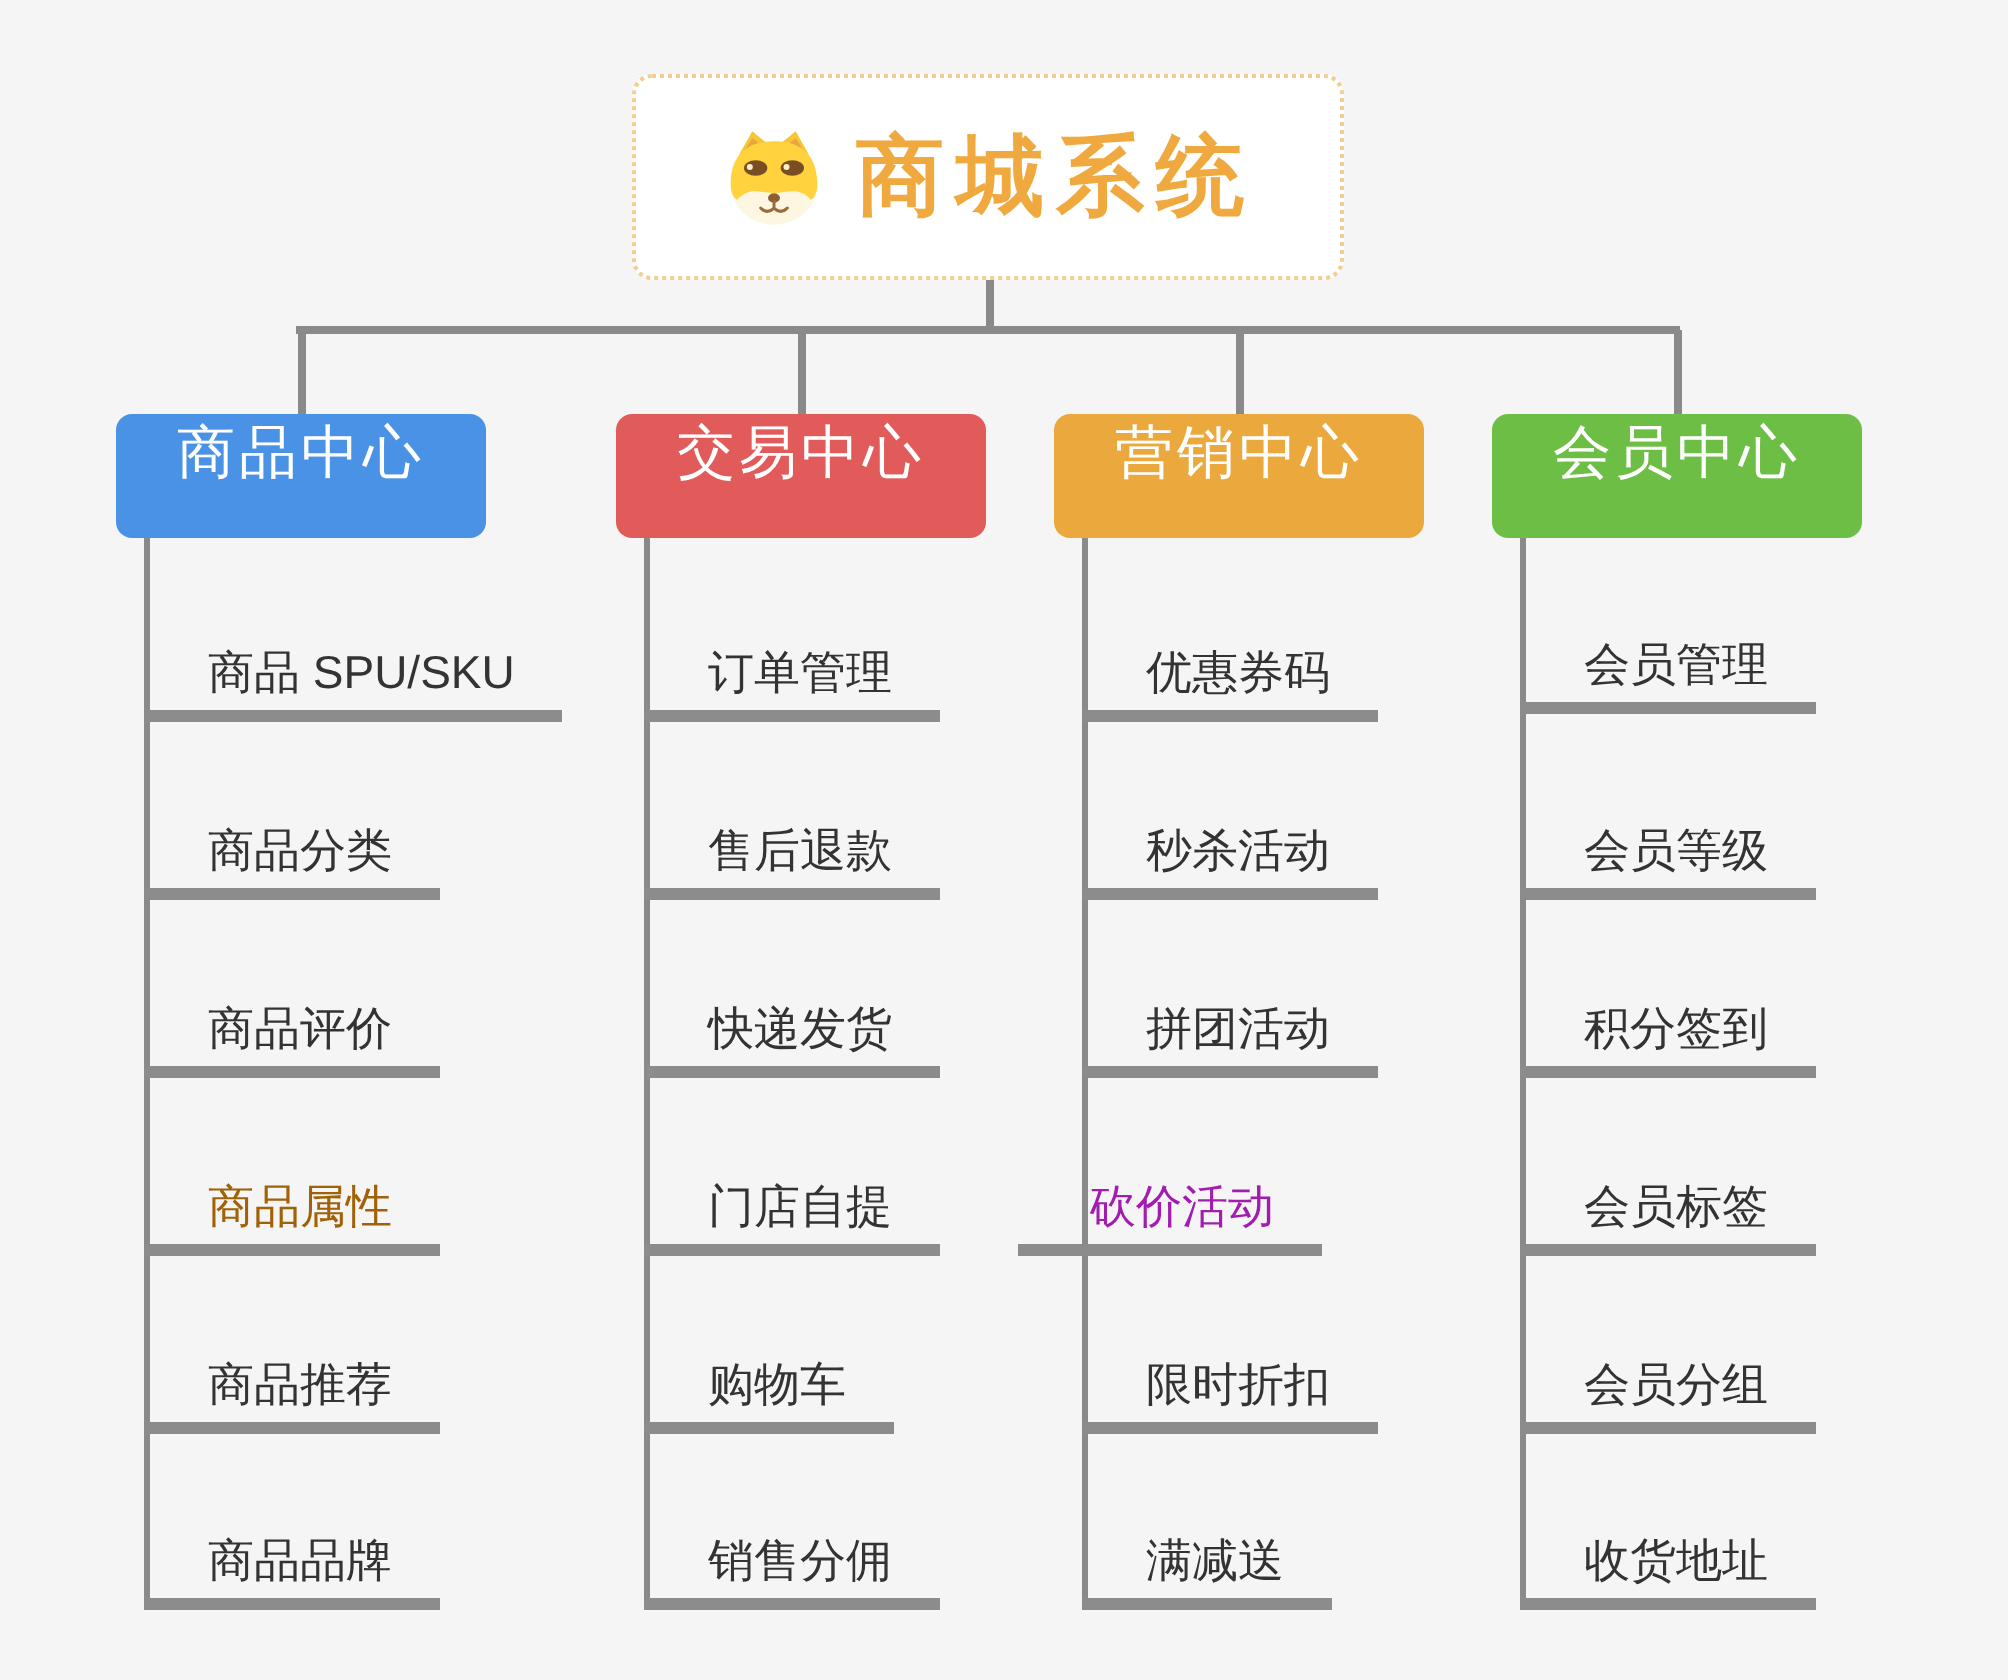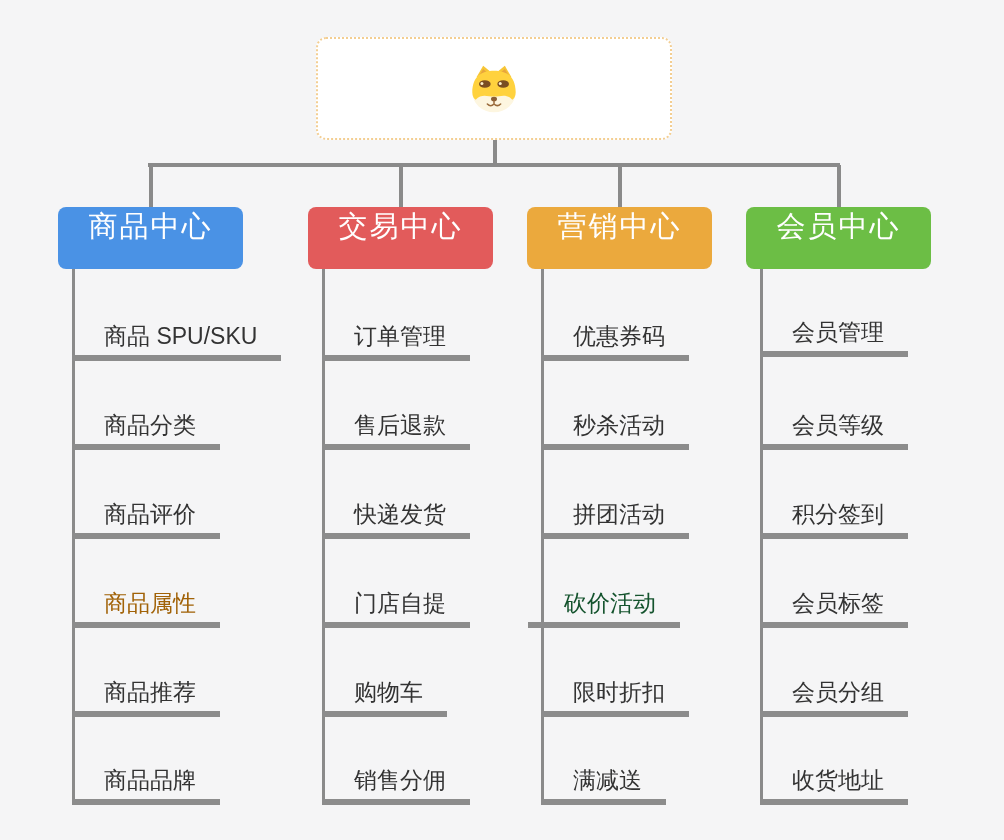--- a/index.html
+++ b/index.html
@@ -34,20 +34,21 @@
                  C58,39 56,42 54,43 C47,35 40,39 32,39
                  C24,39 17,35 10,43 C8,42 6,39 6,34 Z" fill="#FFD23E"></path>
         <ellipse cx="21" cy="24" rx="7" ry="4.6" fill="#7A4E22"></ellipse>
         <ellipse cx="43" cy="24" rx="7" ry="4.6" fill="#7A4E22"></ellipse>
         <circle cx="17.5" cy="23.4" r="1.8" fill="#FDF0C8"></circle>
         <circle cx="39.5" cy="23.4" r="1.8" fill="#FDF0C8"></circle>
         <ellipse cx="32" cy="42" rx="3.6" ry="2.8" fill="#8B5E34"></ellipse>
         <path d="M32,44 v3 M24,48 q4,4 8,0 q4,4 8,0" stroke="#9A6A3A" stroke-width="1.8" fill="none" stroke-linecap="round"></path>
       </svg>
     </span>
+    <span class="root-title">商城系统</span>
   </div>
 
   <div id="connectors">
       <div class="line" style="left: 493px; top: 140px; width: 4px; height: 27px; background: rgb(138, 138, 138);"></div>
       <div class="line" style="left: 148px; top: 163px; width: 692px; height: 4px; background: rgb(138, 138, 138);"></div>
       <div class="line" style="left: 148.5px; top: 165px; width: 4px; height: 42px; background: rgb(138, 138, 138);"></div>
       <div class="line" style="left: 398.5px; top: 165px; width: 4px; height: 42px; background: rgb(138, 138, 138);"></div>
       <div class="line" style="left: 617.5px; top: 165px; width: 4px; height: 42px; background: rgb(138, 138, 138);"></div>
       <div class="line" style="left: 836.5px; top: 165px; width: 4px; height: 42px; background: rgb(138, 138, 138);"></div>
       <div class="line" style="left: 72px; top: 269px; width: 3px; height: 532px; background: rgb(138, 138, 138);"></div>
@@ -73,21 +74,21 @@
       <div class="leaf" style="left: 322px; top: 499px; border-bottom-color: rgb(140, 140, 140); color: rgb(51, 51, 51);">快递发货</div>
       <div class="leaf" style="left: 322px; top: 588px; border-bottom-color: rgb(140, 140, 140); color: rgb(51, 51, 51);">门店自提</div>
       <div class="leaf" style="left: 322px; top: 677px; border-bottom-color: rgb(140, 140, 140); color: rgb(51, 51, 51);">购物车</div>
       <div class="leaf" style="left: 322px; top: 765px; border-bottom-color: rgb(140, 140, 140); color: rgb(51, 51, 51); text-align: right;">销售分佣</div>
       <div class="branch" style="left: 527px; background: rgb(235, 169, 61);">
     <span class="branch-label">营销中心</span>
   </div>
       <div class="leaf" style="left: 541px; top: 321px; border-bottom-color: rgb(140, 140, 140); color: rgb(51, 51, 51);">优惠券码</div>
       <div class="leaf" style="left: 541px; top: 410px; border-bottom-color: rgb(140, 140, 140); color: rgb(51, 51, 51);">秒杀活动</div>
       <div class="leaf" style="left: 541px; top: 499px; border-bottom-color: rgb(140, 140, 140); color: rgb(51, 51, 51);">拼团活动</div>
-      <div class="leaf" style="left: 528px; top: 588px; border-bottom-color: rgb(140, 140, 140); color: #14532d; padding-left: 36px;">砍价活动</div>
+      <div class="leaf" style="left: 509px; top: 588px; border-bottom-color: rgb(140, 140, 140); color: #a21caf; padding-left: 36px;">砍价活动</div>
       <div class="leaf" style="left: 541px; top: 677px; border-bottom-color: rgb(140, 140, 140); color: rgb(51, 51, 51);">限时折扣</div>
       <div class="leaf" style="left: 541px; top: 765px; border-bottom-color: rgb(140, 140, 140); color: rgb(51, 51, 51);">满减送</div>
       <div class="branch" style="left: 746px; background: rgb(108, 190, 69);">
     <span class="branch-label">会员中心</span>
   </div>
       <div class="leaf" style="left: 760px; top: 317px; border-bottom-color: rgb(140, 140, 140); color: rgb(51, 51, 51); text-align: right;">会员管理</div>
       <div class="leaf" style="left: 760px; top: 410px; border-bottom-color: rgb(140, 140, 140); color: rgb(51, 51, 51);">会员等级</div>
       <div class="leaf" style="left: 760px; top: 499px; border-bottom-color: rgb(140, 140, 140); color: rgb(51, 51, 51);">积分签到</div>
       <div class="leaf" style="left: 760px; top: 588px; border-bottom-color: rgb(140, 140, 140); color: rgb(51, 51, 51);">会员标签</div>
       <div class="leaf" style="left: 760px; top: 677px; border-bottom-color: rgb(140, 140, 140); color: rgb(51, 51, 51);">会员分组</div>

